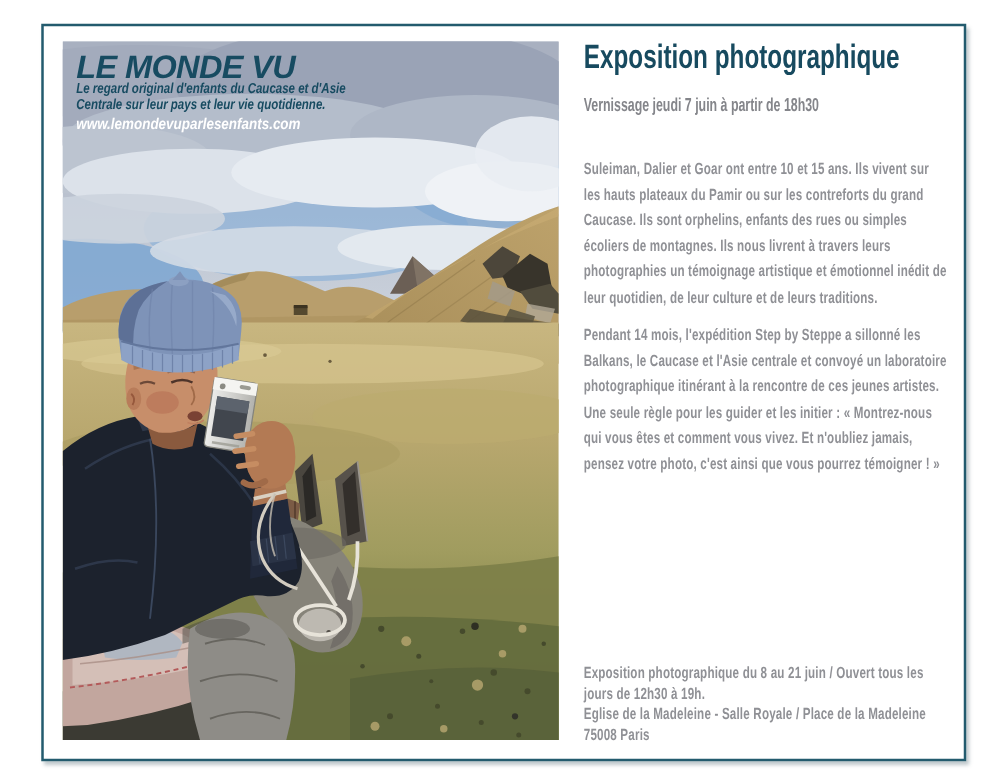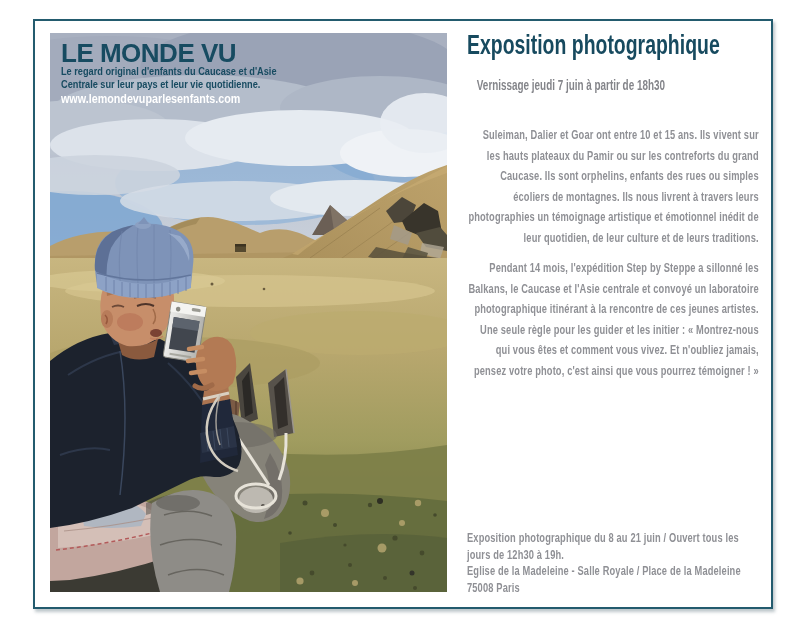--- a/index.html
+++ b/index.html
@@ -1,31 +1,31 @@
 <!DOCTYPE html>
 <html><head>
 <meta charset="utf-8">
 <style>
   html,body{margin:0;padding:0;background:#ffffff;}
   body{width:797px;height:625px;overflow:hidden;position:relative;
        font-family:"Liberation Sans",sans-serif;}
   .frame{position:absolute;left:33px;top:19px;width:736px;height:586px;
          border:2px solid #235b6e;background:#ffffff;
          box-shadow:2px 3px 3px rgba(110,130,140,.45);}
-  .photo{position:absolute;left:50px;top:33px;width:468px;height:559px;overflow:hidden;}
+  .photo{position:absolute;left:50px;top:33px;width:468px;height:559px;overflow:hidden;font-style:italic;}
   .photo svg{display:block;}
   .overlay{position:absolute;left:11px;top:7px;}
   .t1{font-size:26px;font-weight:bold;line-height:27px;color:#174b61;
       white-space:nowrap;letter-spacing:-0.5px;}
   .subwrap{margin-top:-2px;}
   .s1{font-size:11.5px;font-weight:bold;line-height:13px;color:#174b61;
       white-space:nowrap;transform:scaleX(.8);transform-origin:0 0;}
   .www{font-size:12.5px;font-weight:bold;line-height:14px;color:#ffffff;
        white-space:nowrap;transform:scaleX(.86);transform-origin:0 0;margin-top:1px;}
-  .col{position:absolute;left:467px;top:31px;width:300px;text-align:right;}
+  .col{position:absolute;left:467px;top:31px;width:300px;}
   .heading{margin:0;font-size:27px;font-weight:bold;line-height:28px;color:#174a5f;
            white-space:nowrap;transform:scaleX(.72);transform-origin:0 0;}
   .subhead{margin-top:18px;font-size:15px;font-weight:bold;line-height:16px;color:#84858a;
            white-space:nowrap;transform:scaleX(.66);transform-origin:0 0;}
   .paras{margin-top:32px;width:408px;transform:scaleX(.715);transform-origin:0 0;}
   .paras p{margin:0 0 10px 0;font-size:13px;line-height:20.5px;color:#8f9095;font-weight:bold;
            letter-spacing:.2px;}
   .footer{position:absolute;left:467px;top:530px;width:410px;
           transform:scaleX(.715);transform-origin:0 0;
           font-size:13px;line-height:16.5px;color:#8f9095;font-weight:bold;letter-spacing:.2px;}

